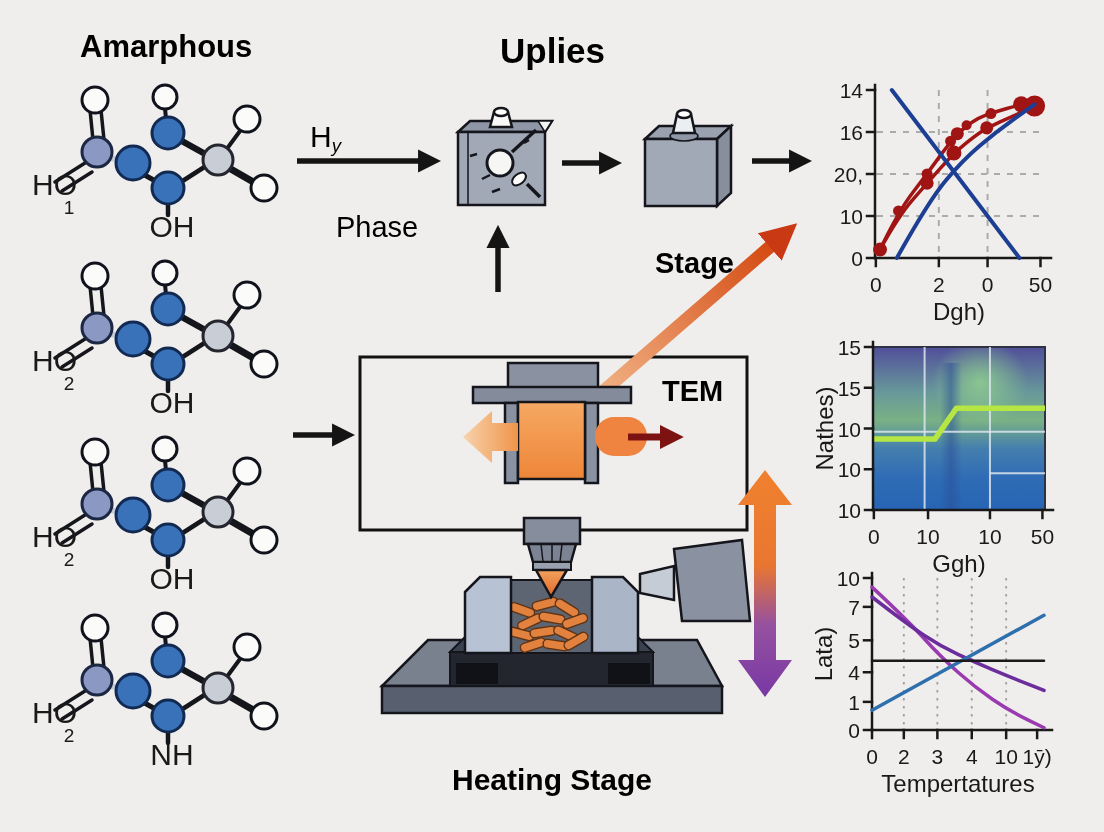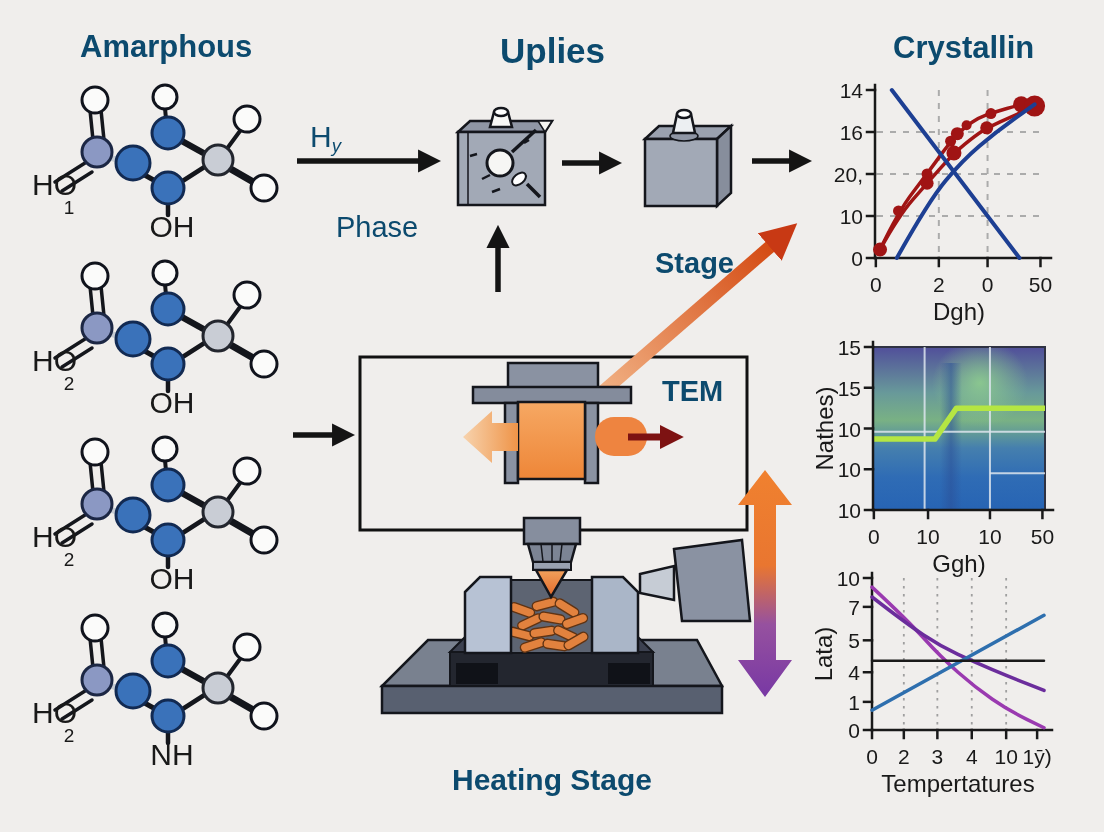--- a/index.html
+++ b/index.html
@@ -1,20 +1,20 @@
 <!DOCTYPE html>
 <html><head>
 <meta charset="utf-8">
 <style>
   html,body{margin:0;padding:0;background:#cfcfcf;}
   #canvas{position:relative;width:1104px;height:832px;background:#f0eeec;overflow:hidden;
           font-family:"Liberation Sans",sans-serif;}
   #canvas svg{position:absolute;left:0;top:0;}
   svg.placed{left:auto;top:auto;}
-  .t{position:absolute;color:#0c4a6e;white-space:nowrap;line-height:1.1;}
+  .t{position:absolute;color:#000000;white-space:nowrap;line-height:1.1;}
   .bold{font-weight:700;}
   .sub{font-size:0.62em;font-style:italic;vertical-align:-0.25em;}
   .tick{font:400 21px "Liberation Sans",sans-serif;fill:#191919;}
   .axlabel{font:400 24px "Liberation Sans",sans-serif;fill:#191919;}
   .axis{stroke:#191919;stroke-width:2.5;stroke-linecap:square;fill:none;}
   .grid-dash{stroke:#ababab;stroke-width:2;stroke-dasharray:6 7;fill:none;}
   .grid-dot{stroke:#9f9f9f;stroke-width:1.8;stroke-dasharray:2.5 5.5;fill:none;}
   .mol text{fill:#191919;font-family:"Liberation Sans",sans-serif;}
   .white-line{stroke:#dde5ee;stroke-width:2;opacity:.85;}
 </style>
@@ -400,21 +400,20 @@
       <text x="144" y="234" class="axlabel" text-anchor="middle">Tempertatures</text>
       <text class="axlabel" text-anchor="middle" transform="translate(18 96) rotate(-90)">Lata)</text>
       <path d="M58 29.119999999999997 Q92.4 61.040000000000006 109.6 80.04 Q126.8 99.04 144 114.24000000000001 Q161.2 129.44 178.39999999999998 141.22 Q195.6 153 212.8 161.36 L230 169.72" fill="none" stroke="#9a3ab0" stroke-width="3.5" stroke-linecap="round"></path>
       <path d="M58 39 Q92.4 65.6 109.6 77 Q126.8 88.4 144 96.38000000000001 Q161.2 104.36000000000001 178.39999999999998 111.58000000000001 Q195.6 118.8 212.8 125.64000000000001 L230 132.48000000000002" fill="none" stroke="#6b2d9c" stroke-width="3.5" stroke-linecap="round"></path>
       <path d="M58 152.24 L230 57.24" fill="none" stroke="#2e6fae" stroke-width="3.5" stroke-linecap="round"></path>
       <path d="M58 102.84 L230 102.84" fill="none" stroke="#1a1a1a" stroke-width="2.5" stroke-linecap="round"></path>
     </svg>
 
   <div class="t bold" style="left:80px;top:30px;font-size:31px">Amarphous</div>
   <div class="t bold" style="left:500px;top:32px;font-size:35px">Uplies</div>
-  <div class="t bold" style="left:893px;top:31px;font-size:31px">Crystallin</div>
 
   <div class="t" style="left:310px;top:120px;font-size:30px"><span>H</span><span class="sub">y</span></div>
   <div class="t" style="left:336px;top:212px;font-size:29px">Phase</div>
 
 
   <div class="t bold" style="left:655px;top:248px;font-size:29px">Stage</div>
   <div class="t bold" style="left:662px;top:376px;font-size:29px">TEM</div>
   <div class="t bold" style="left:452px;top:763px;font-size:30px">Heating Stage</div>
 </div>
 

